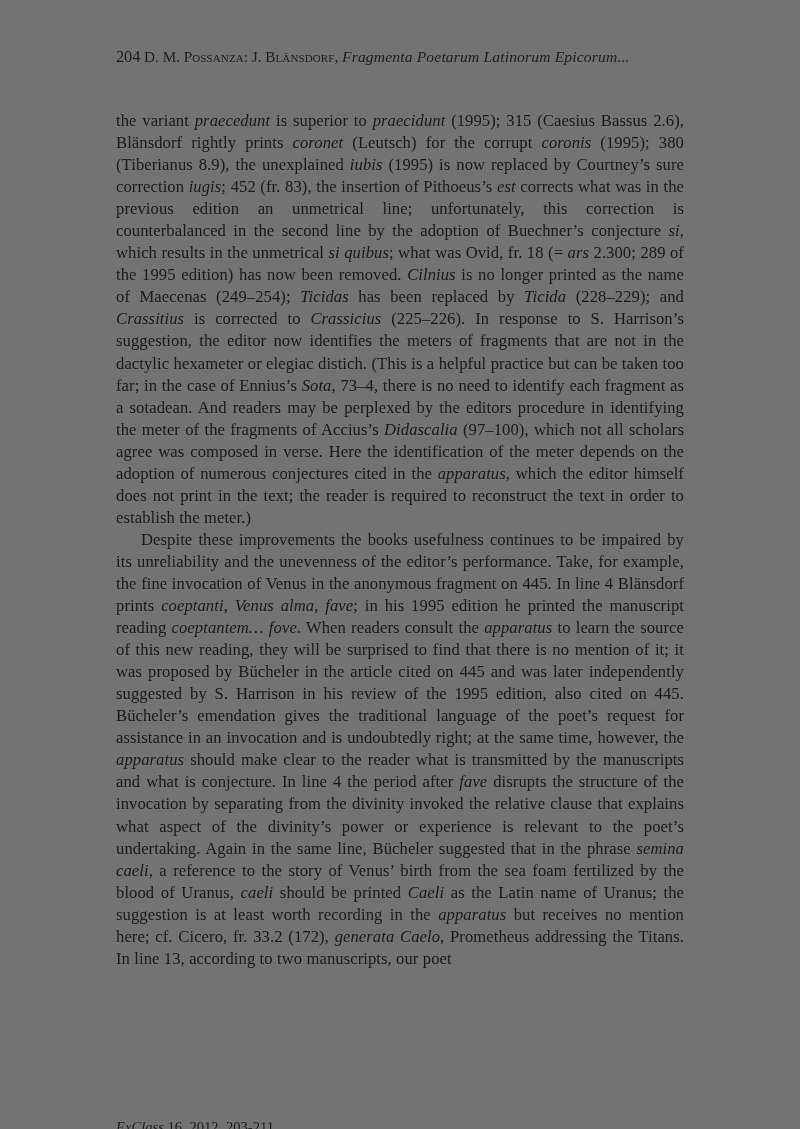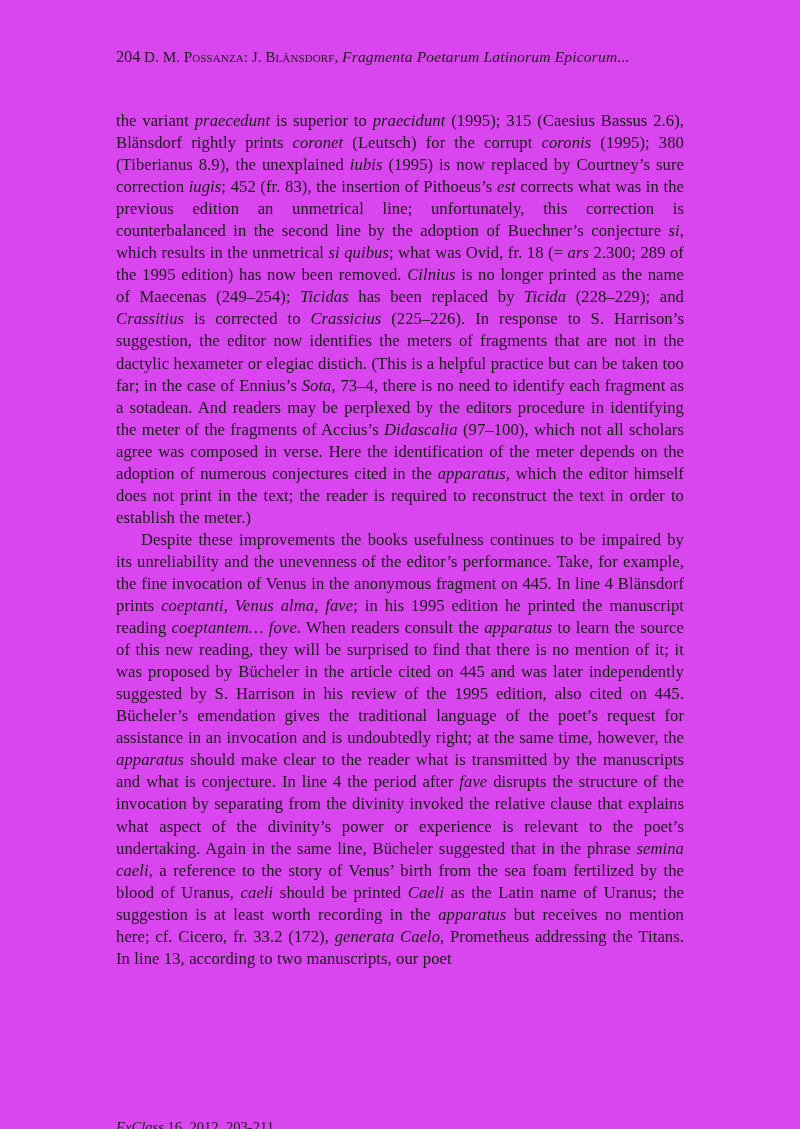--- a/index.html
+++ b/index.html
@@ -12,21 +12,21 @@
     height: 1129px;
     position: relative;
     font-family: "Liberation Serif", "DejaVu Serif", serif;
     color: #1a1a1a;
     overflow: hidden;
   }
 
   .page {
     position: absolute;
     inset: 0;
-    background: #d946ef;
+    background: #737373;
   }
 
   
   .running-head {
     position: absolute;
     left: 116px;
     top: 46px;
     width: 568px;
     font-size: 15.2px;
     line-height: 22px;

